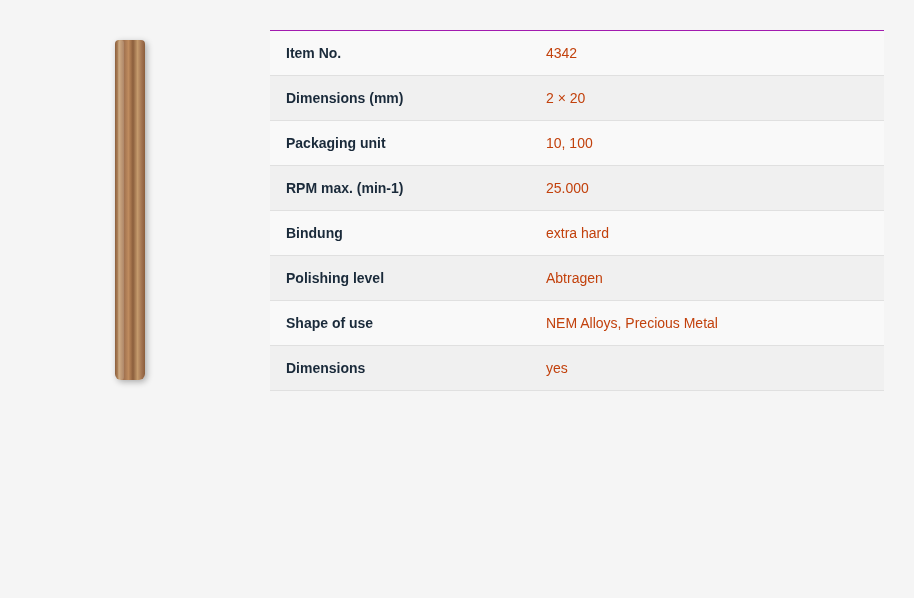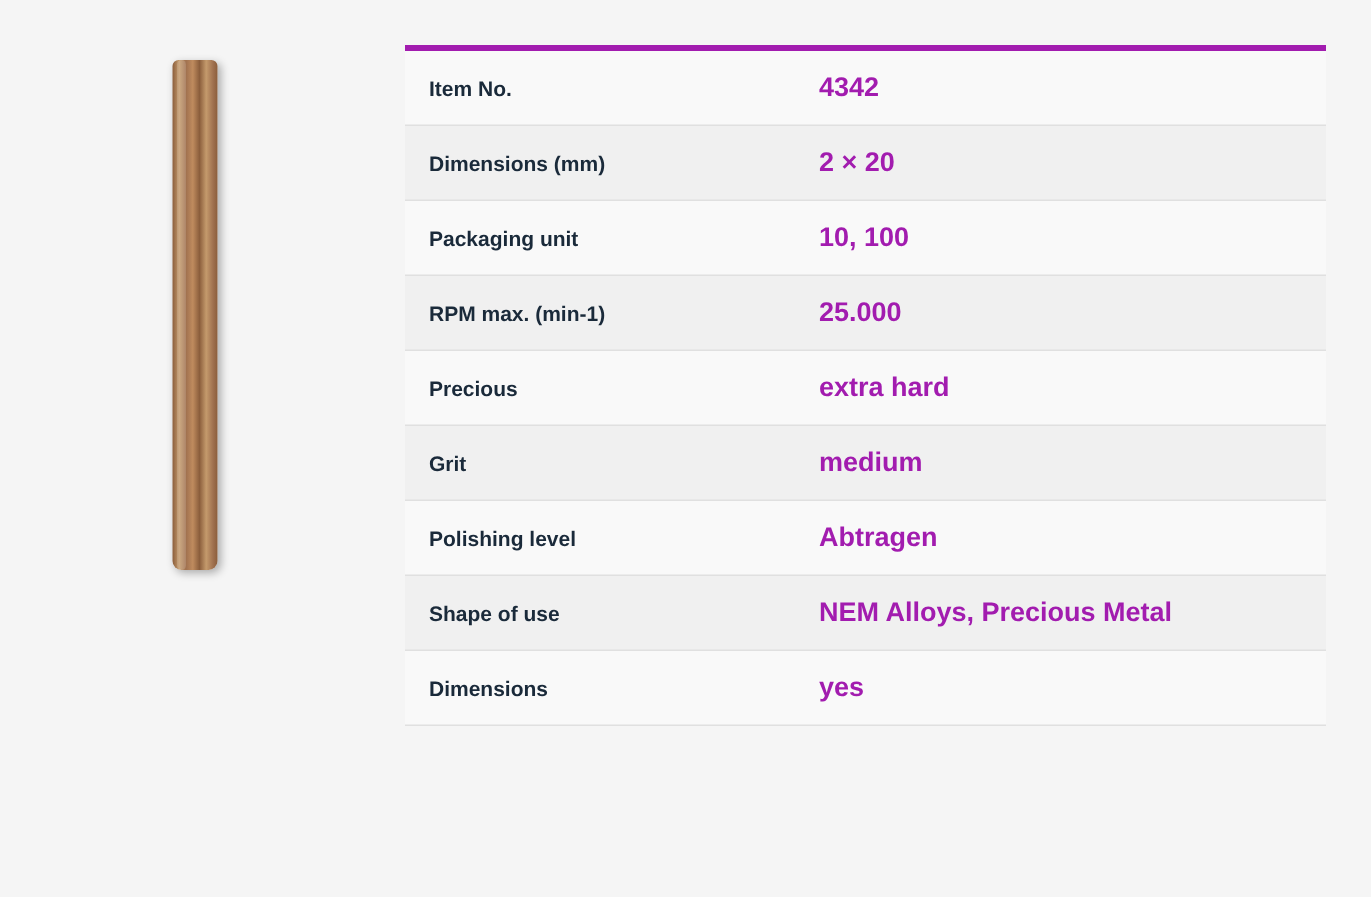--- a/index.html
+++ b/index.html
@@ -75,44 +75,43 @@
     .specs-table {
       width: 100%;
       border-collapse: collapse;
     }
 
     .specs-table tr {
       border-bottom: 1px solid #e0e0e0;
     }
 
     .specs-table tr:first-child {
-      border-top: 4px solid #a21caf;
+      border-top: 1px solid #a21caf;
     }
 
     .specs-table td {
       padding: 14px 16px;
       vertical-align: middle;
       background-color: #f9f9f9;
     }
 
     .specs-table tr:nth-child(even) td {
       background-color: #f0f0f0;
     }
 
     .specs-table td.label {
       font-weight: bold;
       color: #1a2a3a;
       width: 260px;
       font-size: 14px;
     }
 
     .specs-table td.value {
-      color: #a21caf;
-      font-size: 18px;
-      font-weight: bold;
+      color: #c2410c;
+      font-size: 14px;
     }
   </style>
 </head>
 <body>
 
 <div class="page-container">
 
   <div class="image-section">
     <div class="product-image"></div>
   </div>
@@ -130,26 +129,22 @@
           </tr>
           <tr>
             <td class="label">Packaging unit</td>
             <td class="value">10, 100</td>
           </tr>
           <tr>
             <td class="label">RPM max. (min-1)</td>
             <td class="value">25.000</td>
           </tr>
           <tr>
-            <td class="label">Precious</td>
+            <td class="label">Bindung</td>
             <td class="value">extra hard</td>
-          </tr>
-          <tr>
-            <td class="label">Grit</td>
-            <td class="value">medium</td>
           </tr>
           <tr>
             <td class="label">Polishing level</td>
             <td class="value">Abtragen</td>
           </tr>
           <tr>
             <td class="label">Shape of use</td>
             <td class="value">NEM Alloys, Precious Metal</td>
           </tr>
           <tr>

